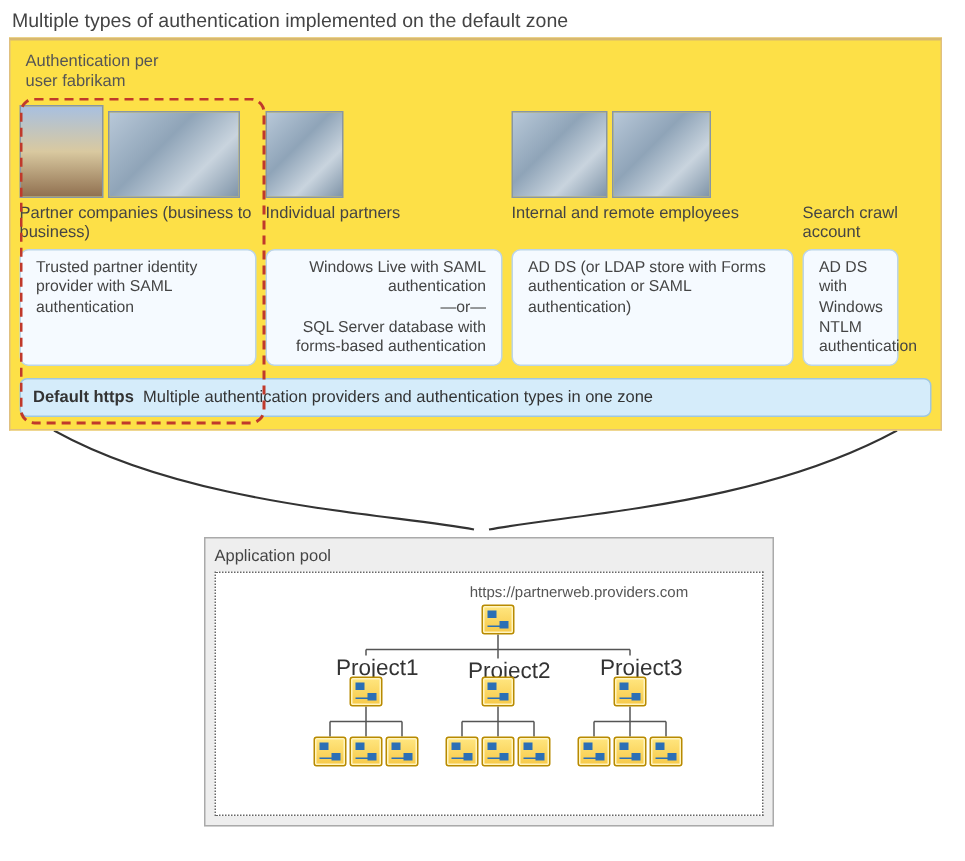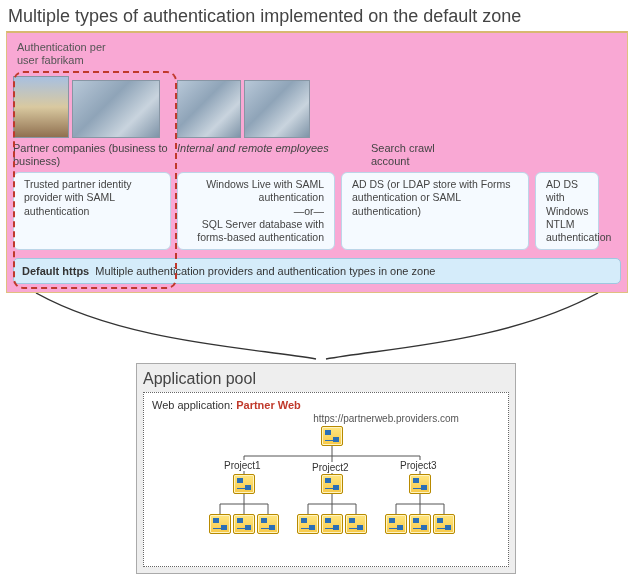--- a/index.html
+++ b/index.html
@@ -6,26 +6,26 @@
   body {
     margin: 0;
     padding: 6px;
     font-family: Arial, Helvetica, sans-serif;
     font-size: 11px;
     color: #333;
     background: #fff;
     width: 643px;
   }
   .title {
-    font-size: 18px;
+    font-size: 13px;
     color: #444;
     margin: 0 0 4px 2px;
   }
   .outer-box {
-    background: #f9a8d4;
+    background: #fde047;
     border: 1px solid #e0c080;
     border-top: 2px solid #d8b870;
     padding: 6px 6px 8px 6px;
     position: relative;
     width: 622px;
   }
   .auth-per {
     font-size: 11px;
     color: #555;
     margin: 2px 0 2px 4px;
@@ -43,21 +43,21 @@
   }
   .columns {
     display: flex;
     gap: 6px;
     margin-top: 6px;
     align-items: flex-end;
   }
   .col { flex: 0 0 auto; }
   .col1 { width: 158px; }
   .col2 { width: 158px; }
-  .col3 { width: 188px; font-style: italic; }
+  .col3 { width: 188px; }
   .col4 { width: 88px; }
   .img-row {
     height: 66px;
     display: flex;
     align-items: flex-end;
     gap: 3px;
   }
   .photo {
     background: linear-gradient(135deg,#b8c8d8,#8fa4b8 40%,#c9d4de 70%,#7f94a8);
     border: 1px solid #8896a4;
@@ -113,21 +113,21 @@
     margin: 0 0 0 0;
   }
   .app-pool {
     width: 380px;
     margin-left: 130px;
     border: 1px solid #aaa;
     background: #eee;
     padding: 6px;
   }
   .app-pool-title {
-    font-size: 16px;
+    font-size: 11px;
     color: #444;
     margin-bottom: 4px;
   }
   .webapp {
     border: 1px dotted #666;
     background: #fff;
     padding: 6px 8px 10px 8px;
   }
   .webapp-title {
     font-size: 11px;
@@ -162,21 +162,21 @@
     position:absolute;
     background:#2b6fb5;
   }
   .node::before { left:3px; top:3px; width:6px; height:5px; }
   .node::after  { right:3px; bottom:3px; width:6px; height:5px; }
   .node .dash {
     position:absolute; left:3px; bottom:4px; width:9px; height:1px; background:#2b6fb5;
   }
   .proj-label {
     position: absolute;
-    font-size: 10px;
+    font-size: 15px;
     color: #333;
     background: #fff;
     padding: 0 2px;
   }
   .tree svg {
     position: absolute;
     left: 0; top: 0;
     width: 100%;
     height: 100%;
   }
@@ -196,20 +196,26 @@
   <div class="dashed-group"></div>
 
   <div class="columns">
     <div class="col col1">
       <div class="img-row">
         <div class="photo bldg"></div>
         <div class="photo group1"></div>
       </div>
       <div class="col-label">Partner companies (business to business)</div>
     </div>
+    <div class="col col2">
+      <div class="img-row">
+        <div class="photo single"></div>
+      </div>
+      <div class="col-label">Individual partners</div>
+    </div>
     <div class="col col3">
       <div class="img-row">
         <div class="photo work"></div>
         <div class="photo laptop"></div>
       </div>
       <div class="col-label">Internal and remote employees</div>
     </div>
     <div class="col col4">
       <div class="img-row"></div>
       <div class="col-label">Search crawl account</div>
@@ -231,24 +237,20 @@
 </div>
 
 <svg class="connector" viewBox="0 0 622 68" preserveAspectRatio="none">
   <path d="M 30 0 C 120 50, 250 55, 310 66" stroke="#333" stroke-width="1.4" fill="none"></path>
   <path d="M 592 0 C 500 50, 380 55, 320 66" stroke="#333" stroke-width="1.4" fill="none"></path>
 </svg>
 
 <div class="app-pool">
   <div class="app-pool-title">Application pool</div>
   <div class="webapp">
-    <div class="webapp-title">
-      <span>Web application:</span>
-      <span class="pw">Partner Web</span>
-    </div>
     <div class="url">https://partnerweb.providers.com</div>
 
     <div class="tree">
       <svg>
 
         <line x1="180" y1="20" x2="180" y2="30" stroke="#555" stroke-width="1"></line>
         <line x1="92" y1="30" x2="268" y2="30" stroke="#555" stroke-width="1"></line>
         <line x1="92" y1="30" x2="92" y2="48" stroke="#555" stroke-width="1"></line>
         <line x1="180" y1="30" x2="180" y2="48" stroke="#555" stroke-width="1"></line>
         <line x1="268" y1="30" x2="268" y2="48" stroke="#555" stroke-width="1"></line>

